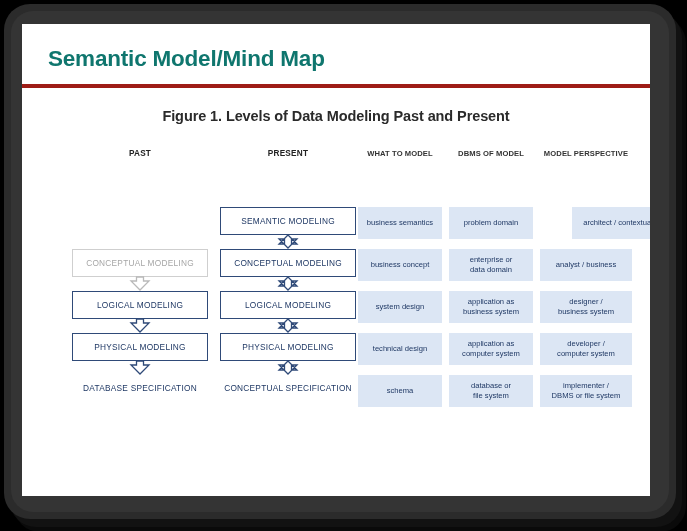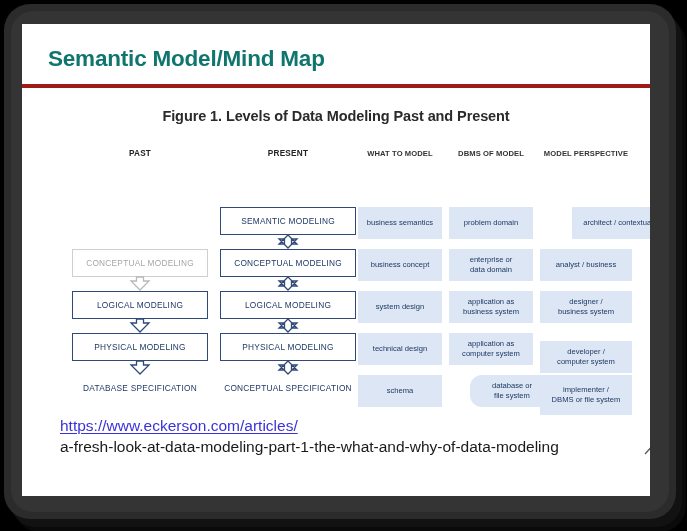--- a/index.html
+++ b/index.html
@@ -212,32 +212,22 @@
           <div class="dcell" style="left: 427px; top: 113px; width: 84px; height: 28px;">problem domain</div>
           <div class="dcell" style="left: 518px; top: 113px; width: 92px; height: 28px; margin-left: 32px;">architect / contextual</div>
           <div class="dcell" style="left: 336px; top: 155px; width: 84px; height: 28px;">business concept</div>
           <div class="dcell" style="left: 427px; top: 155px; width: 84px; height: 28px;">enterprise or<br>data domain</div>
           <div class="dcell" style="left: 518px; top: 155px; width: 92px; height: 28px;">analyst / business</div>
           <div class="dcell" style="left: 336px; top: 197px; width: 84px; height: 28px;">system design</div>
           <div class="dcell" style="left: 427px; top: 197px; width: 84px; height: 28px;">application as<br>business system</div>
           <div class="dcell" style="left: 518px; top: 197px; width: 92px; height: 28px;">designer /<br>business system</div>
           <div class="dcell" style="left: 336px; top: 239px; width: 84px; height: 28px;">technical design</div>
           <div class="dcell" style="left: 427px; top: 239px; width: 84px; height: 28px;">application as<br>computer system</div>
-          <div class="dcell" style="left: 518px; top: 247px; width: 92px; height: 29px;">developer /<br>computer system</div>
+          <div class="dcell" style="left: 518px; top: 239px; width: 92px; height: 29px;">developer /<br>computer system</div>
           <div class="dcell" style="left: 336px; top: 281px; width: 84px; height: 28px;">schema</div>
-          <div class="dcell" style="left: 448px; top: 281px; width: 84px; height: 28px; border-radius: 12px;">database or<br>file system</div>
-          <div class="dcell" style="left: 518px; top: 281px; width: 92px; height: 40px;">implementer /<br>DBMS or file system</div>
+          <div class="dcell" style="left: 427px; top: 281px; width: 84px; height: 28px;">database or<br>file system</div>
+          <div class="dcell" style="left: 518px; top: 281px; width: 92px; height: 32px;">implementer /<br>DBMS or file system</div>
         </div>
     </div>
 
-    <div id="link-block">
-      <div id="link-line1">https://www.eckerson.com/articles/</div>
-      <div id="link-line2">a-fresh-look-at-data-modeling-part-1-the-what-and-why-of-data-modeling</div>
-      <svg id="pen-icon" viewBox="0 0 20 20">
-        <path d="M3 17 L13 6" stroke="#555" stroke-width="1.2" fill="none"></path>
-        <path d="M12 5 L16 3 L15 7 Z" stroke="#555" stroke-width="1.1" fill="none"></path>
-        <path d="M10 9 L16 9" stroke="#555" stroke-width="1.1" fill="none"></path>
-        <path d="M13 2 L13 11" stroke="#555" stroke-width="1.1" fill="none"></path>
-      </svg>
-    </div>
 
   </div>
 </div>
 
 </body></html>

